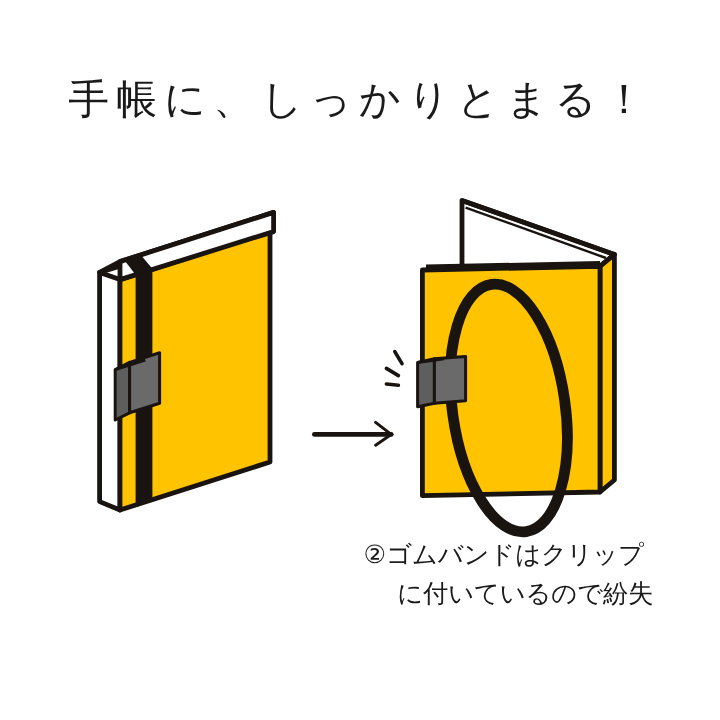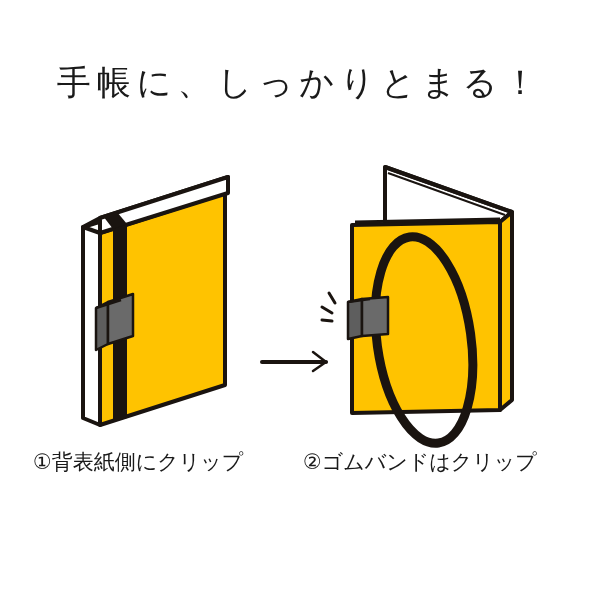--- a/index.html
+++ b/index.html
@@ -61,18 +61,18 @@
     <polygon points="362,299 388,297 388,334 362,336" fill="#6a6a6a" stroke-width="2.5"></polygon>
     <line x1="348" y1="302" x2="370" y2="299" stroke-width="2.5"></line>
 
     <line x1="329" y1="293" x2="335" y2="303" stroke-width="3" stroke-linecap="round"></line>
     <line x1="322" y1="307" x2="332" y2="313" stroke-width="3" stroke-linecap="round"></line>
     <line x1="322" y1="320" x2="332" y2="321" stroke-width="3" stroke-linecap="round"></line>
   </g>
 </svg>
 
 <div class="caption" id="cap1">
-  <span class="line">①背表紙側にクリップ</span>
 </div>
 
 <div class="caption" id="cap2">
   <span class="line">②ゴムバンドはクリップ</span>
+  <span class="line indent">に付いているので紛失</span>
 </div>
 
 </body></html>

